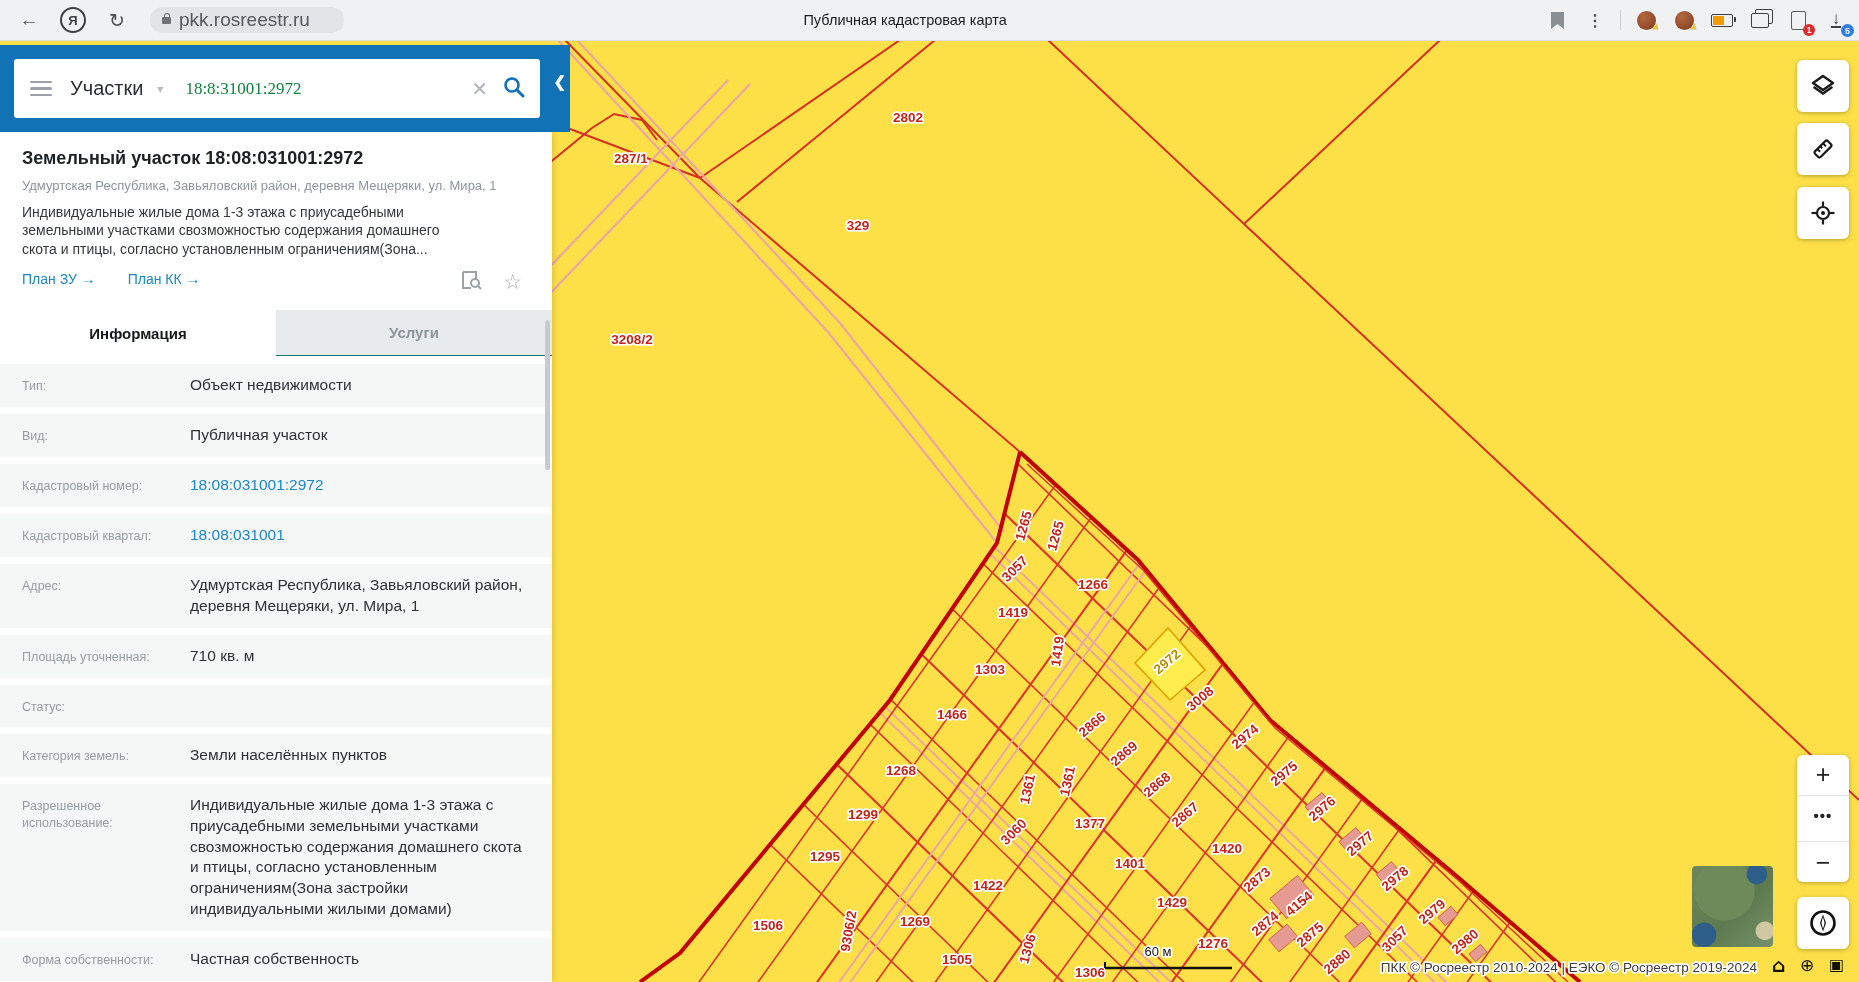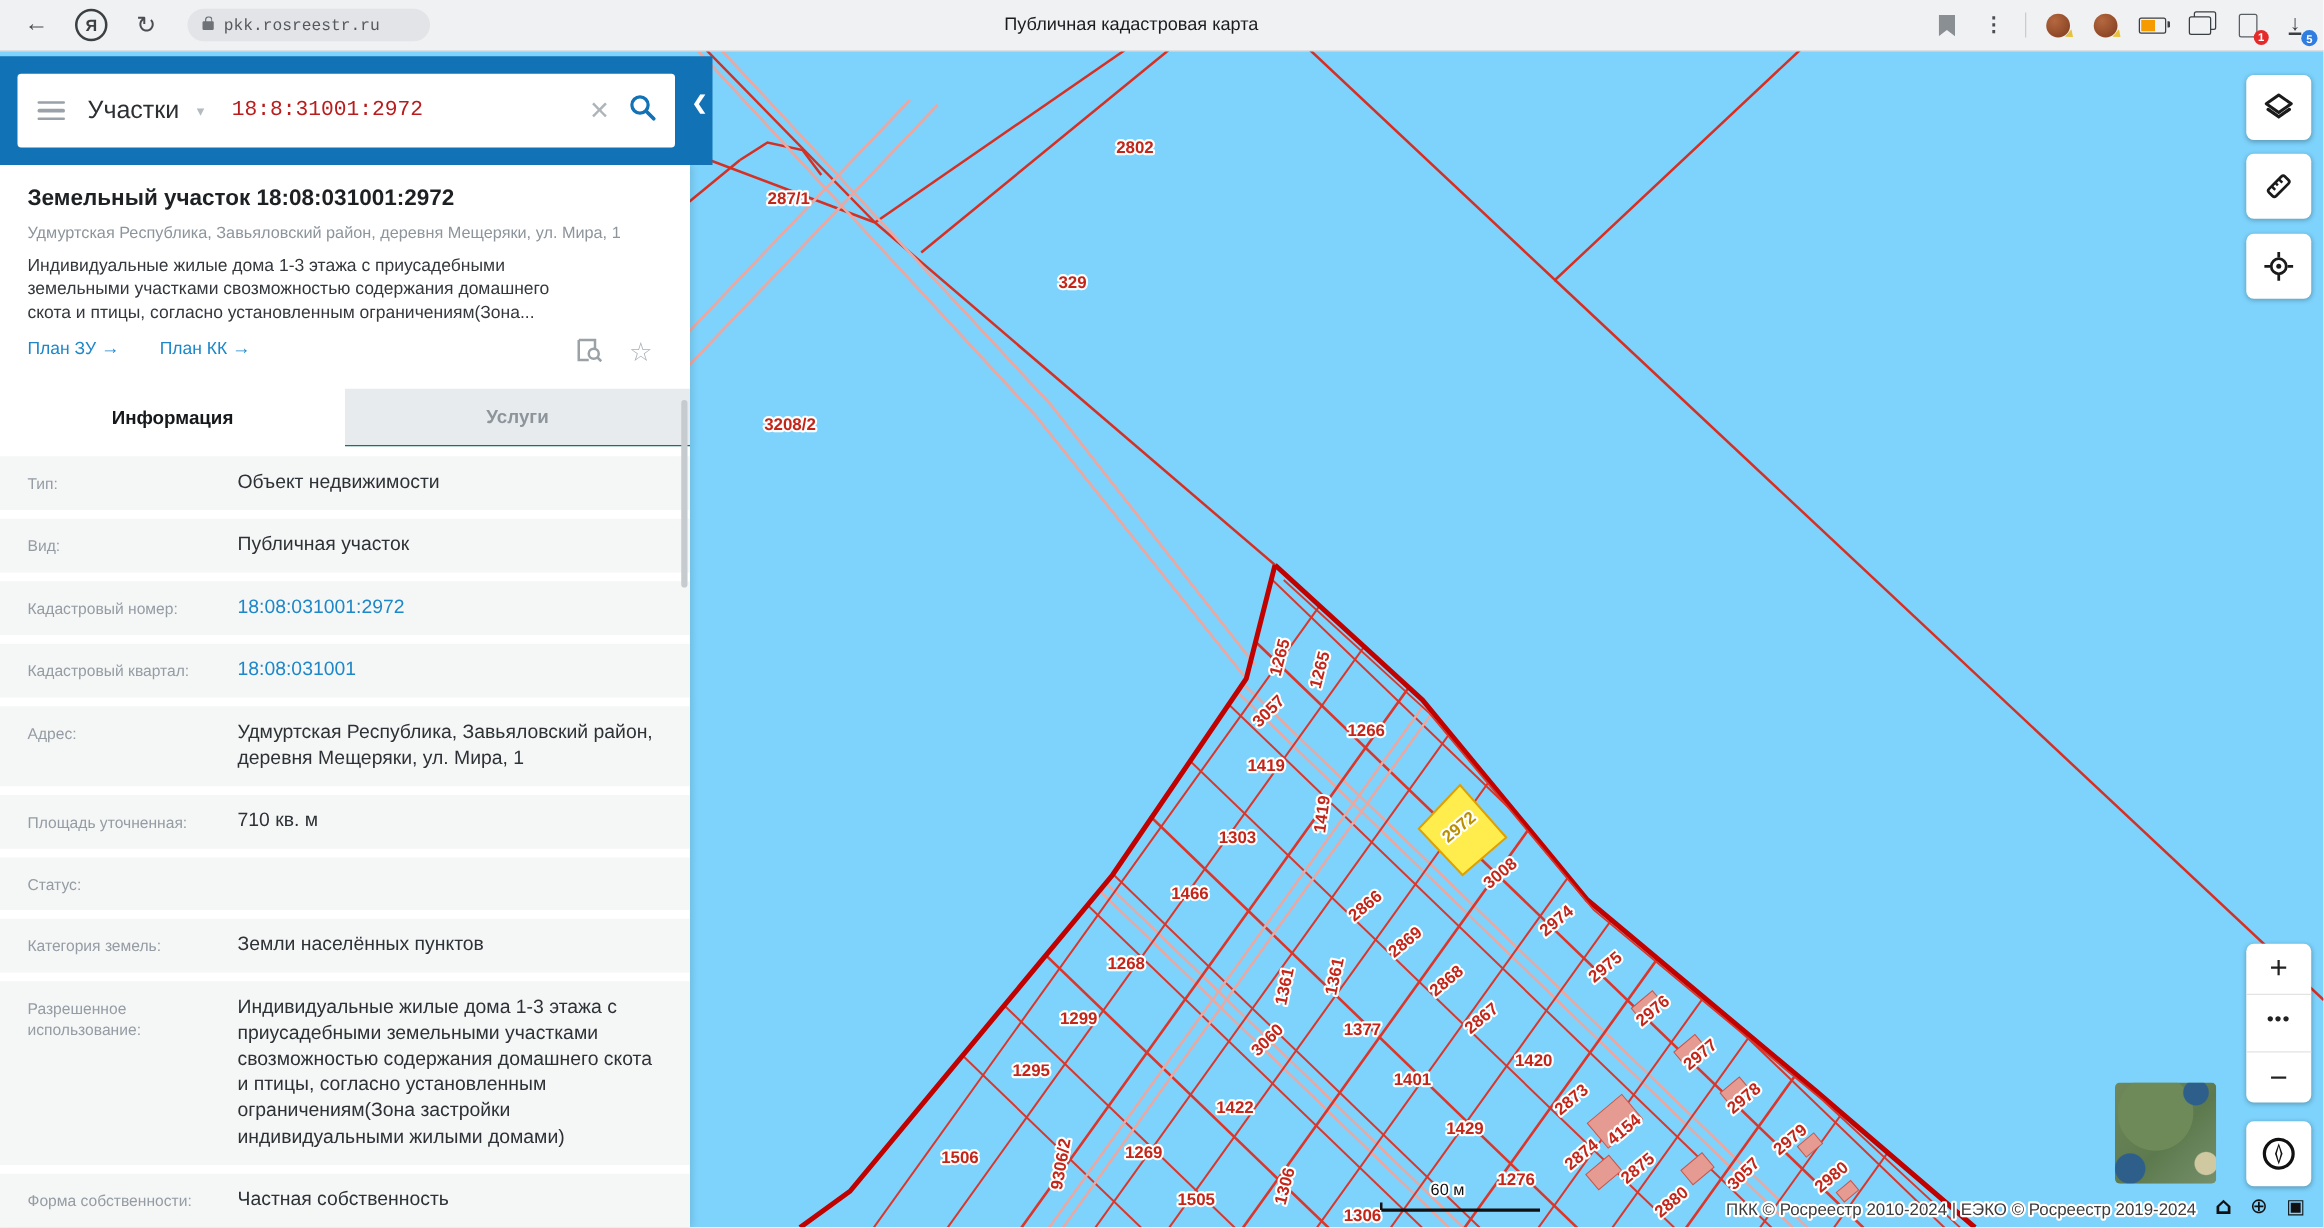--- a/index.html
+++ b/index.html
@@ -5,40 +5,40 @@
   html,body{margin:0;padding:0;background:#fff;font-family:"Liberation Sans",sans-serif;}
   #stage{position:relative;width:1859px;height:982px;overflow:hidden;background:#fff;}
 
   
   #topbar{position:absolute;left:0;top:0;width:1859px;height:40px;background:#f0f1f3;border-bottom:1px solid #dcdee1;display:flex;align-items:center;z-index:60;}
   .tb-ico{width:30px;height:30px;display:flex;align-items:center;justify-content:center;color:#4a4d52;font-size:19px;margin-left:14px;cursor:pointer;flex:none;}
   .ya-circle{width:22px;height:22px;border:2px solid #3d4043;border-radius:50%;display:flex;align-items:center;justify-content:center;font-size:13px;font-weight:700;color:#3d4043;}
   #urlpill{margin-left:18px;width:170px;height:26px;background:#e2e4e8;border-radius:14px;display:flex;align-items:center;padding:0 12px;flex:none;}
   #lockicon{width:9px;height:7px;background:#6f7378;border-radius:1px;position:relative;margin-right:8px;flex:none;}
   #lockicon:before{content:"";position:absolute;left:1.5px;top:-4px;width:6px;height:5px;border:1.5px solid #6f7378;border-bottom:none;border-radius:4px 4px 0 0;box-sizing:border-box;}
-  #urltext{font-size:13px;color:#55585c;font-family:Liberation Mono, monospace;}
+  #urltext{font-size:19px;color:#55585c;}
   #pagetitle{position:absolute;left:50%;transform:translateX(-62%);font-size:14.5px;color:#1b1c1e;white-space:nowrap;}
   #tb-right{margin-left:auto;display:flex;align-items:center;padding-right:10px;}
   .tb-sm{position:relative;width:26px;height:26px;margin-left:12px;display:flex;align-items:center;justify-content:center;cursor:pointer;flex:none;}
   .tb-divider{width:1px;height:20px;background:#c9ccd1;margin-left:12px;}
   .ext-avatar{width:19px;height:19px;border-radius:50%;background:radial-gradient(circle at 35% 30%,#b5683f,#7e3b1e);position:relative;}
   .ext-avatar:after{content:"";position:absolute;right:-3px;bottom:-2px;width:0;height:0;border-left:5px solid #e8c23a;border-top:4px solid transparent;border-bottom:4px solid transparent;transform:rotate(40deg);}
   .battery{width:20px;height:11px;border:1.5px solid #3b3e42;border-radius:2px;position:relative;}
   .battery:before{content:"";position:absolute;left:1px;top:1px;bottom:1px;width:11px;background:#f59b00;}
   .battery:after{content:"";position:absolute;right:-4px;top:2px;width:2px;height:5px;background:#3b3e42;border-radius:0 1px 1px 0;}
   .tabs-ico{width:16px;height:13px;border:1.5px solid #3b3e42;border-radius:2px;position:relative;background:#f0f1f3;}
   .tabs-ico:before{content:"";position:absolute;left:3px;top:-5px;width:16px;height:13px;border:1.5px solid #3b3e42;border-radius:2px;z-index:-1;}
   .doc-ico{width:13px;height:17px;border:1.5px solid #5a5e63;border-radius:2px;}
   .badge{position:absolute;border-radius:50%;color:#fff;font-size:9px;font-weight:700;display:flex;align-items:center;justify-content:center;}
   .badge.red{right:-4px;bottom:-3px;width:12px;height:12px;background:#e52a2a;}
   .badge.blue{right:-5px;bottom:-4px;width:13px;height:13px;background:#2f7de1;}
   .dl-arrow{font-size:17px;color:#3b3e42;font-weight:700;border-bottom:2px solid #3b3e42;line-height:14px;padding:0 1px;}
 
   
-  #map{position:absolute;left:0;top:40px;right:0;bottom:0;background:#7dd3fc;z-index:1;cursor:grab;}
+  #map{position:absolute;left:0;top:40px;right:0;bottom:0;background:#fde047;z-index:1;cursor:grab;}
   #mapsvg{position:absolute;left:0;top:0;}
   .ctlbtn{position:absolute;width:52px;height:52px;background:#fff;border-radius:6px;box-shadow:0 1px 4px rgba(0,0,0,.28);display:flex;align-items:center;justify-content:center;cursor:pointer;z-index:10;}
   #zoomstack{position:absolute;left:1797px;top:715px;width:52px;height:127px;background:#fff;border-radius:6px;box-shadow:0 1px 4px rgba(0,0,0,.28);display:flex;flex-direction:column;z-index:10;}
   .zseg{flex:1;display:flex;align-items:center;justify-content:center;font-size:25px;color:#222;cursor:pointer;}
   .zseg + .zseg{border-top:1px solid #e3e3e3;}
   .zseg.dots{font-size:15px;letter-spacing:1px;font-weight:700;padding-bottom:6px;}
   #minimap{position:absolute;left:1692px;top:826px;width:81px;height:81px;border-radius:4px;z-index:9;cursor:pointer;
     background:
       radial-gradient(circle at 15% 85%, #2e5f8a 0 12%, transparent 13%),
       radial-gradient(circle at 80% 10%, #2e5f8a 0 10%, transparent 11%),
@@ -47,21 +47,21 @@
       linear-gradient(135deg,#70875b,#5d7a4e 55%,#75906b);}
   .mapglyph{position:absolute;font-family:"DejaVu Sans",sans-serif;color:#111;z-index:10;cursor:pointer;line-height:1;}
 
   
   #searchpanel{position:absolute;left:0;top:45px;width:570px;height:87px;background:#1272b6;z-index:40;display:flex;align-items:center;}
   #searchbox{position:absolute;left:14px;top:14px;width:526px;height:59px;background:#fff;border-radius:3px;display:flex;align-items:center;}
   #hamburger{width:22px;margin-left:16px;cursor:pointer;flex:none;}
   #hamburger div{height:2.5px;background:#9aa1a8;margin:4px 0;border-radius:2px;}
   #cat-label{margin-left:18px;font-size:20px;color:#2c3033;cursor:pointer;}
   #cat-chevron{margin-left:14px;color:#b4bac0;font-size:12px;cursor:pointer;}
-  #search-input{border:none;outline:none;font-size:17px;color:#b91c1c;margin-left:20px;width:230px;font-family:Liberation Mono, monospace;background:transparent;}
+  #search-input{border:none;outline:none;font-size:17px;color:#15803d;margin-left:20px;width:230px;font-family:Liberation Serif, serif;background:transparent;}
   #clear-x{margin-left:auto;color:#aeb4ba;font-size:20px;cursor:pointer;flex:none;}
   #magnifier{margin:0 14px 0 14px;flex:none;cursor:pointer;}
   #collapse-chip{position:absolute;right:4px;top:28px;color:#ffffff;font-size:15px;font-weight:700;cursor:pointer;}
 
   
   #sidebar{position:absolute;left:0;top:132px;width:552px;bottom:0;background:#fff;z-index:30;overflow:hidden;box-shadow:2px 0 6px rgba(0,0,0,.12);}
   #sb-scroll{position:absolute;right:2px;top:188px;width:5px;height:150px;background:#c6cbd0;border-radius:3px;z-index:5;}
   #obj-head{padding:16px 22px 10px 22px;}
   #obj-title{font-size:18px;font-weight:700;color:#1d2124;}
   #obj-addr{font-size:13px;color:#8d959c;margin-top:9px;}

